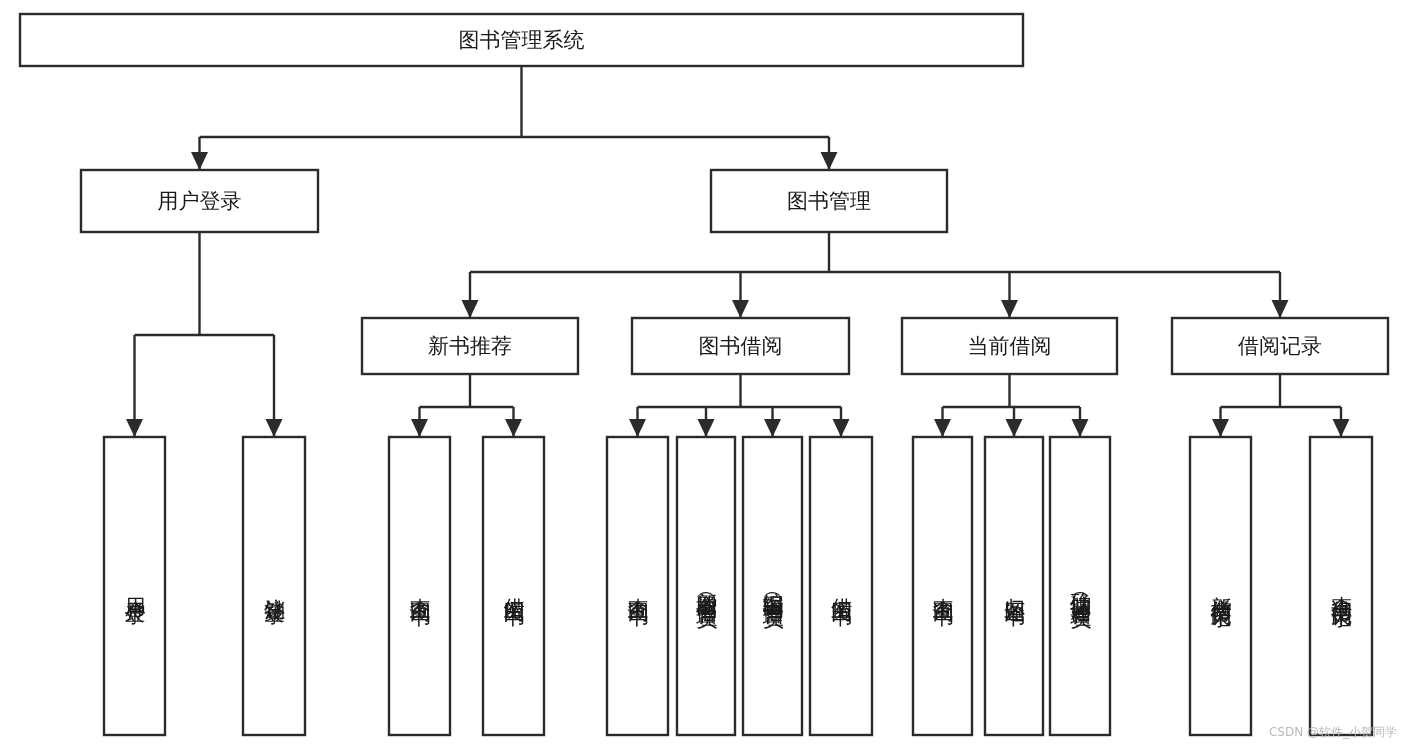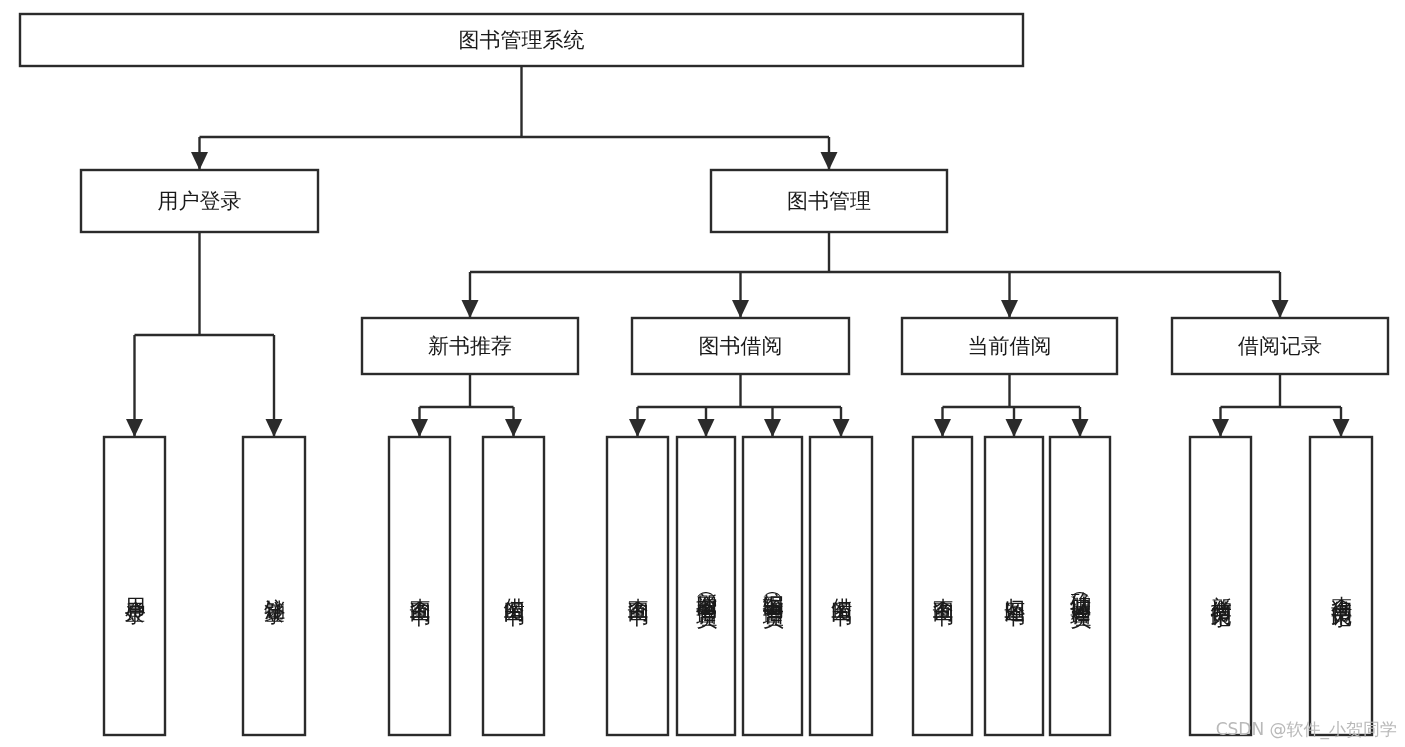--- a/index.html
+++ b/index.html
@@ -65,21 +65,21 @@
     line-height: 1.12;
     letter-spacing: 2.5px;
     color: #1a1a1a;
     white-space: nowrap;
   }
   .watermark {
     position: absolute;
     right: 8px;
     bottom: 6px;
     font-family: "DejaVu Sans", "Liberation Sans", sans-serif;
-    font-size: 17px;
+    font-size: 12px;
     color: #b9b9b9;
     white-space: nowrap;
     user-select: none;
   }
 </style>
 </head>
 <body>
 
 <div id="diagram-root">
   <svg id="diagram-svg" viewBox="0 0 1405 747" xmlns="http://www.w3.org/2000/svg">

